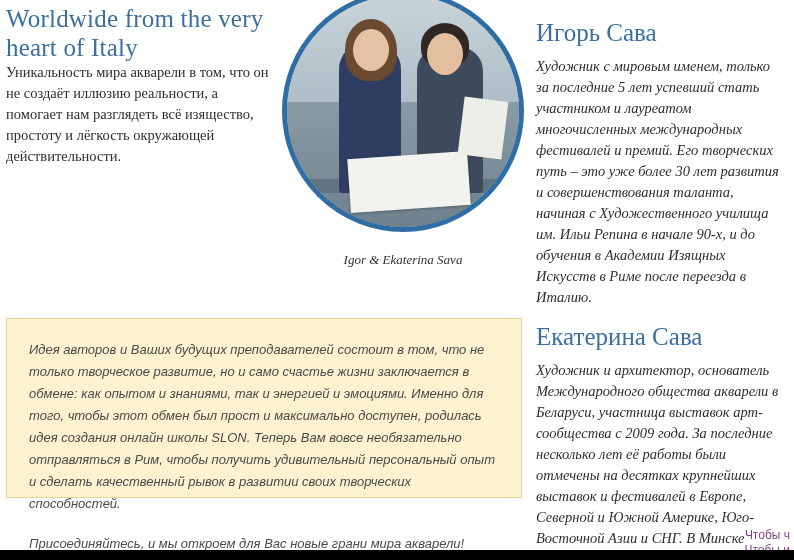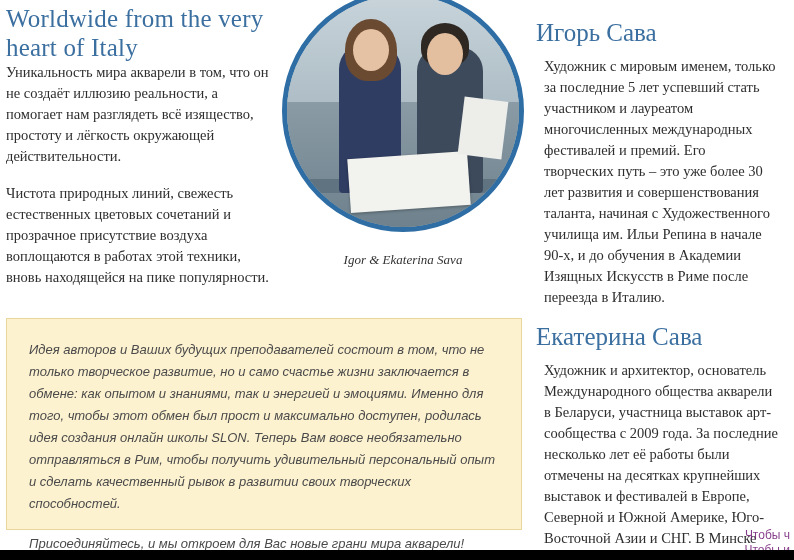--- a/index.html
+++ b/index.html
@@ -129,21 +129,21 @@
     font-style: italic;
     color: #333;
   }
 
   
   .callout {
     position: absolute;
     left: 6px;
     top: 318px;
     width: 516px;
-    height: 212px;
+    height: 180px;
     background: #fdf2d0;
     border: 1px solid #e7d79a;
     padding: 20px 22px 10px 22px;
   }
   .callout p {
     font-family: "Liberation Sans", sans-serif;
     font-size: 13px;
     line-height: 22px;
     font-style: italic;
     color: #4a4a4a;
@@ -168,21 +168,22 @@
     color: #3b6fa0;
     font-weight: normal;
     margin: 2px 0 8px 0;
   }
   .rc-title.second { margin-top: 14px; font-family: Liberation Serif, serif; }
   .rc-body {
     font-family: "Liberation Serif", serif;
     font-size: 14.5px;
     line-height: 21px;
     color: #2e2e2e;
-    margin: 8px;
+    margin: 0;
+    font-style: italic;
   }
 
   
   .watermark {
     position: absolute;
     right: 4px;
     bottom: 2px;
     text-align: right;
     font-family: "Liberation Sans", sans-serif;
     font-size: 12px;
@@ -207,21 +208,20 @@
 <div class="page">
 
   <div class="left-col">
 
     <div class="left-head">
       <h1 class="headline">Worldwide from the very heart of Italy</h1>
     </div>
 
     <div class="left-body">
       <p>Уникальность мира акварели в том, что он не создаёт иллюзию реальности, а помогает нам разглядеть всё изящество, простоту и лёгкость окружающей действительности.</p>
-      <p>Чистота природных линий, свежесть естественных цветовых сочетаний и прозрачное присутствие воздуха воплощаются в работах этой техники, вновь находящейся на пике популярности.</p>
     </div>
 
     <div class="photo-wrap">
       <div class="photo-circle">
         <div class="photo-inner">
           <div class="ph-sky"></div>
           <div class="ph-ground"></div>
           <div class="ph-bench"></div>
           <div class="ph-person-a"></div>
           <div class="ph-hair-a"></div>

